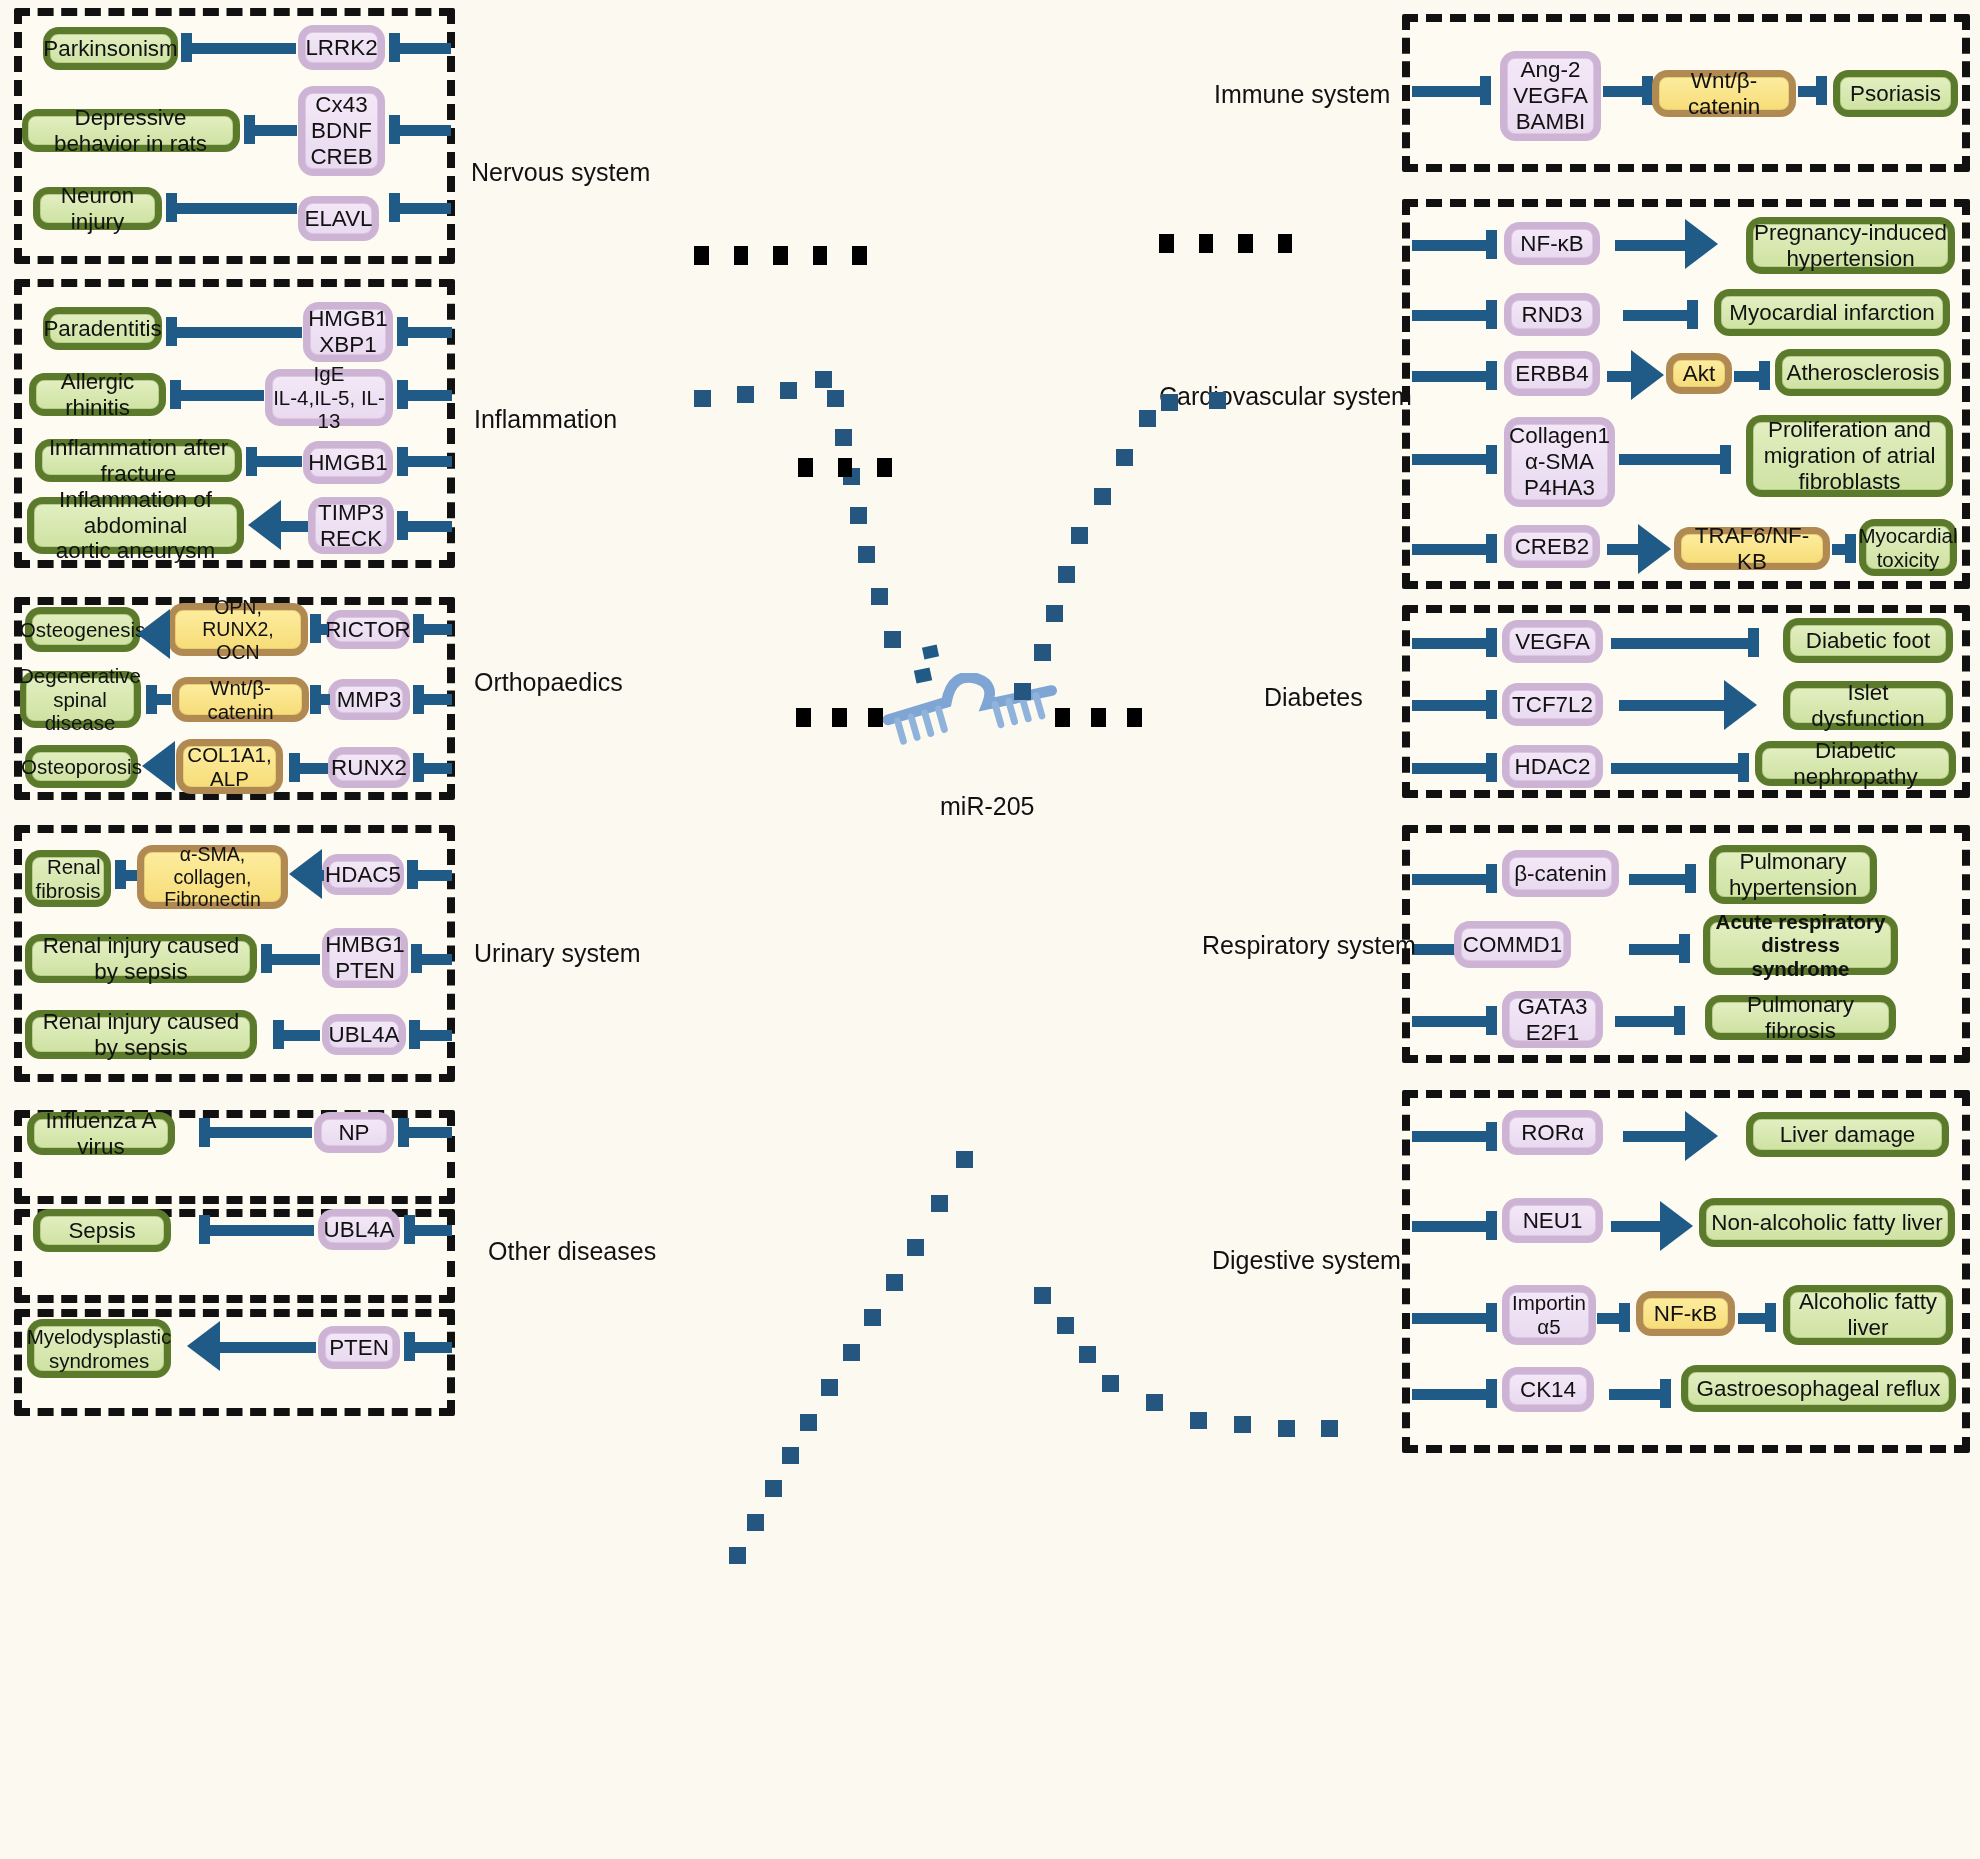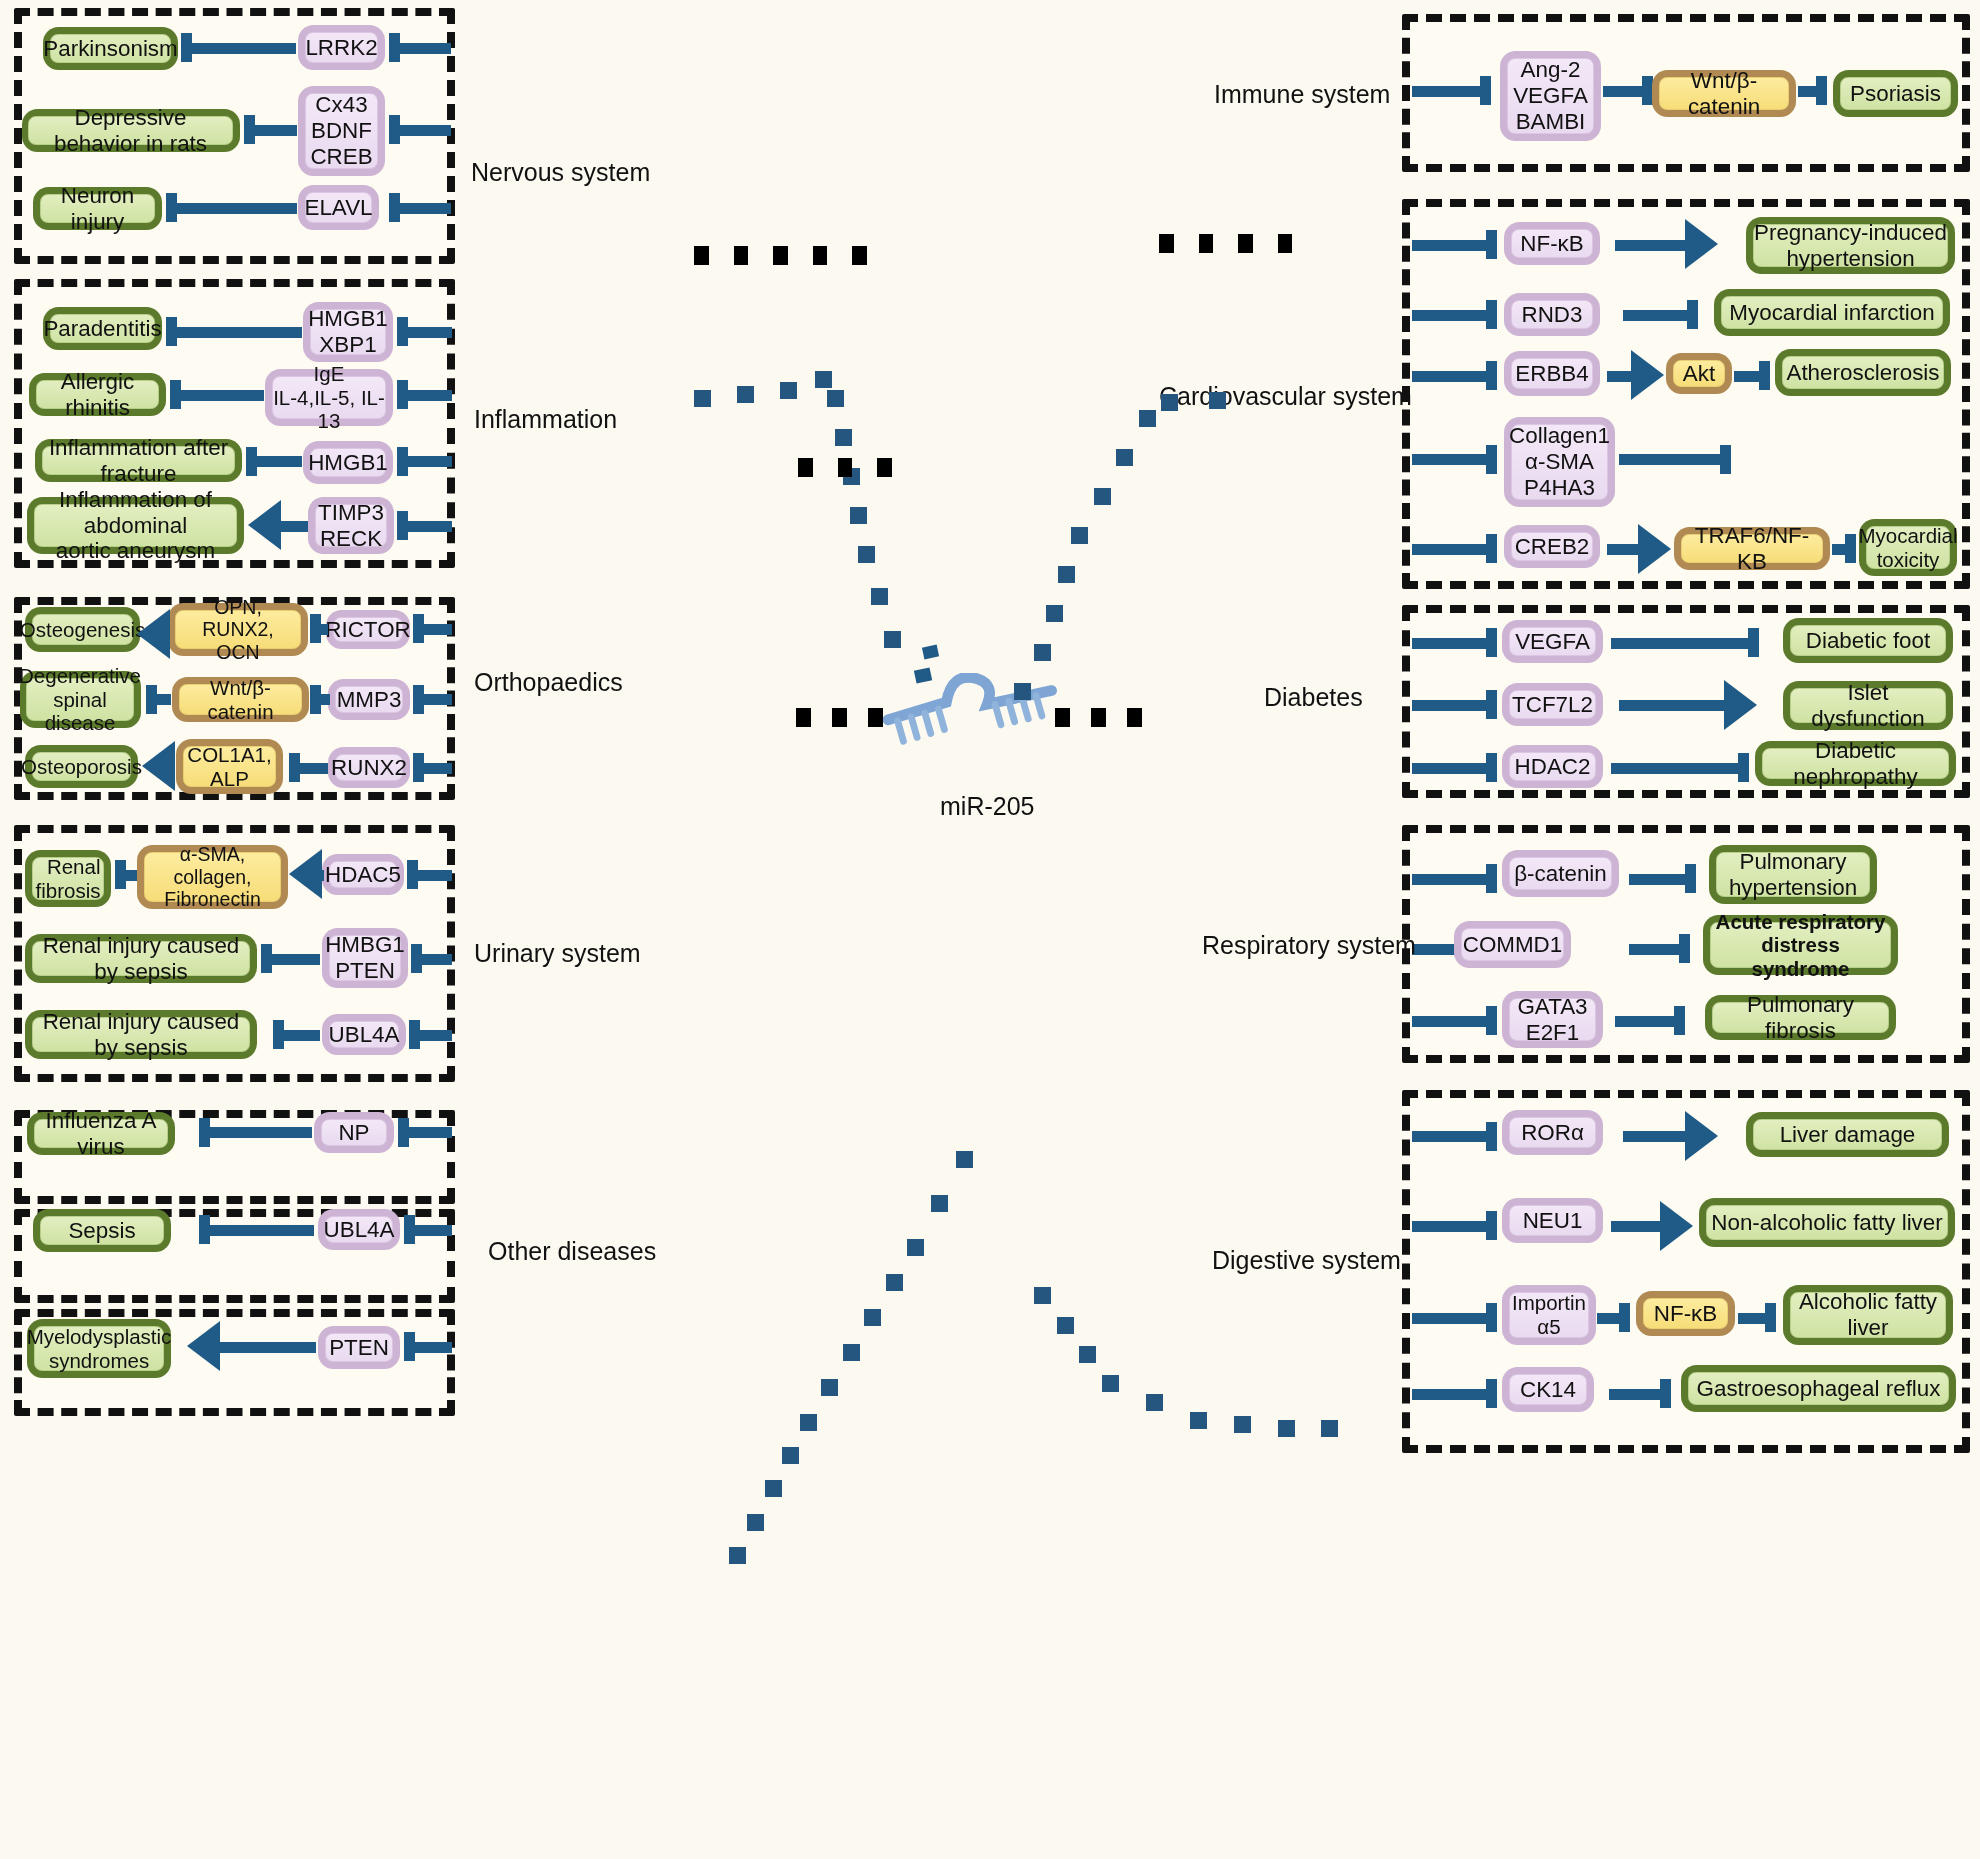--- a/index.html
+++ b/index.html
@@ -142,21 +142,21 @@
     <span style="flex-direction:column;">Cx43<br>BDNF<br>CREB</span>
     </div>
   <div class="bar" style="left:244px; top:125px; width:53px;"></div>
   <div class="cap" style="left:244px; top:115px;"></div>
   <div class="bar" style="left:389px; top:125px; width:62px;"></div>
   <div class="cap" style="left:389px; top:115px;"></div>
 
   <div class="node n-dis" style="left:33px; top:187px; width:129px; height:43px;">
     <span>Neuron injury</span>
     </div>
-  <div class="node n-gene" style="left:298px; top:185px; width:81px; height:45px;">
+  <div class="node n-gene" style="left:298px; top:196px; width:81px; height:45px;">
     <span>ELAVL</span>
     </div>
   <div class="bar" style="left:166px; top:203px; width:131px;"></div>
   <div class="cap" style="left:166px; top:193px;"></div>
   <div class="bar" style="left:389px; top:203px; width:62px;"></div>
   <div class="cap" style="left:389px; top:193px;"></div>
 
   <div class="sec-label" style="left:471px; top:158px;">Nervous system</div>
 
   <div class="panel" style="left:13.7px; top:279px; width:441px; height:289px;"></div>
@@ -391,20 +391,23 @@
     <span>Atherosclerosis</span>
     </div>
 
   <div class="bar" style="left:1412px; top:454px; width:84px;"></div>
   <div class="cap" style="left:1486px; top:445px;"></div>
   <div class="node n-gene" style="left:1504px; top:417px; width:111px; height:90px;">
     <span>Collagen1<br>α-SMA<br>P4HA3</span>
     </div>
   <div class="bar" style="left:1619px; top:454px; width:111px;"></div>
   <div class="cap" style="left:1720px; top:445px;"></div>
+  <div class="node n-dis" style="left:1746px; top:415px; width:207px; height:82px;">
+    <span>Proliferation and<br>migration of atrial<br>fibroblasts</span>
+    </div>
 
   <div class="bar" style="left:1412px; top:544px; width:84px;"></div>
   <div class="cap" style="left:1486px; top:534px;"></div>
   <div class="node n-gene" style="left:1504px; top:525px; width:96px; height:43px;">
     <span>CREB2</span>
     </div>
   <div class="bar" style="left:1607px; top:544px; width:35px;"></div>
   <div class="arrow right" style="left:1638px; top:524px;"></div>
   <div class="node n-path" style="left:1674px; top:527px; width:156px; height:43px;">
     <span>TRAF6/NF-KB</span>

